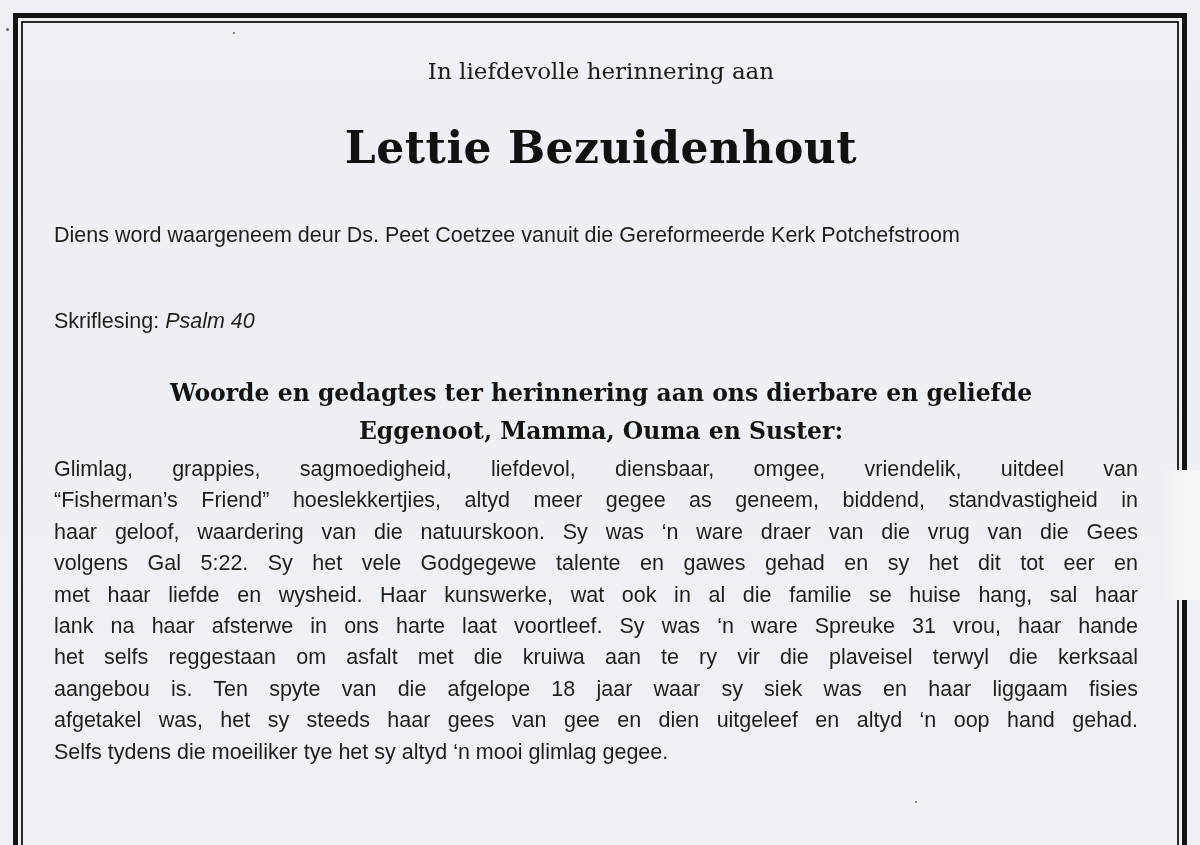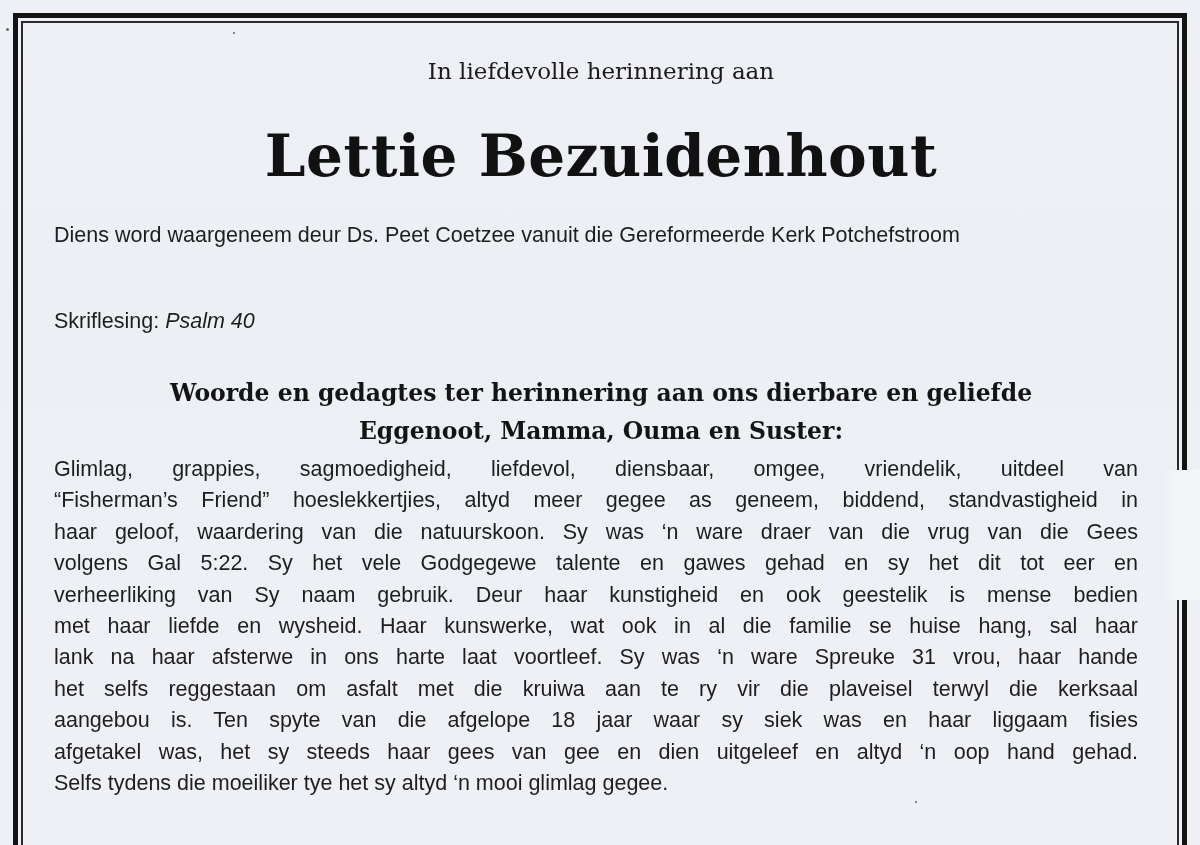--- a/index.html
+++ b/index.html
@@ -64,21 +64,21 @@
       color: #1a1a1a;
     }
     .name {
       position: absolute;
       left: 0;
       top: 122px;
       width: 1094px;
       text-align: center;
       font-family: "DejaVu Serif", serif;
       font-weight: bold;
-      font-size: 58px;
+      font-size: 44px;
       letter-spacing: 0.5px;
       color: #111;
     }
     .sans {
       font-family: "Liberation Sans", sans-serif;
       font-size: 21.5px;
       color: #1e1e1e;
     }
     .service {
       position: absolute;
@@ -161,21 +161,20 @@
     <div class="heading">
       <div>Woorde en gedagtes ter herinnering aan ons dierbare en geliefde</div>
       <div>Eggenoot, Mamma, Ouma en Suster:</div>
     </div>
 
     <div class="tribute sans">
       <span class="line">Glimlag, grappies, sagmoedigheid, liefdevol, diensbaar, omgee, vriendelik, uitdeel van</span>
       <span class="line">“Fisherman’s Friend” hoeslekkertjies, altyd meer gegee as geneem, biddend, standvastigheid in</span>
       <span class="line">haar geloof, waardering van die natuurskoon. Sy was ‘n ware draer van die vrug van die Gees</span>
       <span class="line">volgens Gal 5:22. Sy het vele Godgegewe talente en gawes gehad en sy het dit tot eer en</span>
-      <span class="line">verheerliking van Sy naam gebruik. Deur haar kunstigheid en ook geestelik is mense bedien</span>
       <span class="line">met haar liefde en wysheid. Haar kunswerke, wat ook in al die familie se huise hang, sal haar</span>
       <span class="line">lank na haar afsterwe in ons harte laat voortleef. Sy was ‘n ware Spreuke 31 vrou, haar hande</span>
       <span class="line">het selfs reggestaan om asfalt met die kruiwa aan te ry vir die plaveisel terwyl die kerksaal</span>
       <span class="line">aangebou is. Ten spyte van die afgelope 18 jaar waar sy siek was en haar liggaam fisies</span>
       <span class="line">afgetakel was, het sy steeds haar gees van gee en dien uitgeleef en altyd ‘n oop hand gehad.</span>
       <span class="line last">Selfs tydens die moeiliker tye het sy altyd ‘n mooi glimlag gegee.</span>
     </div>
   </div>
 </div>
 

